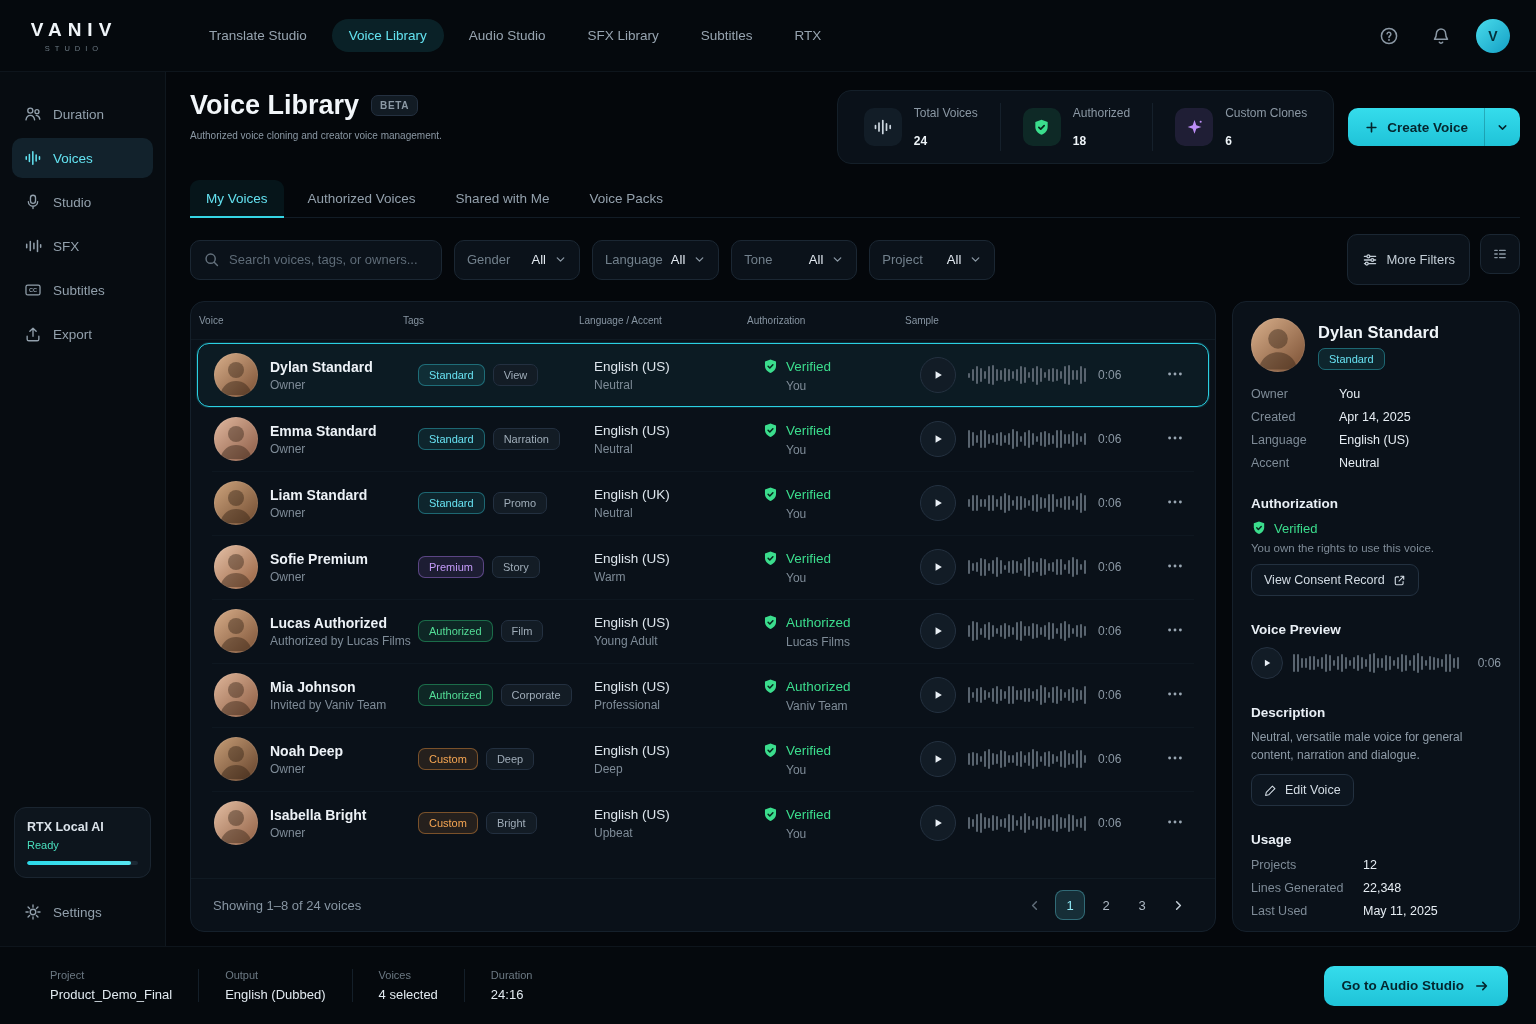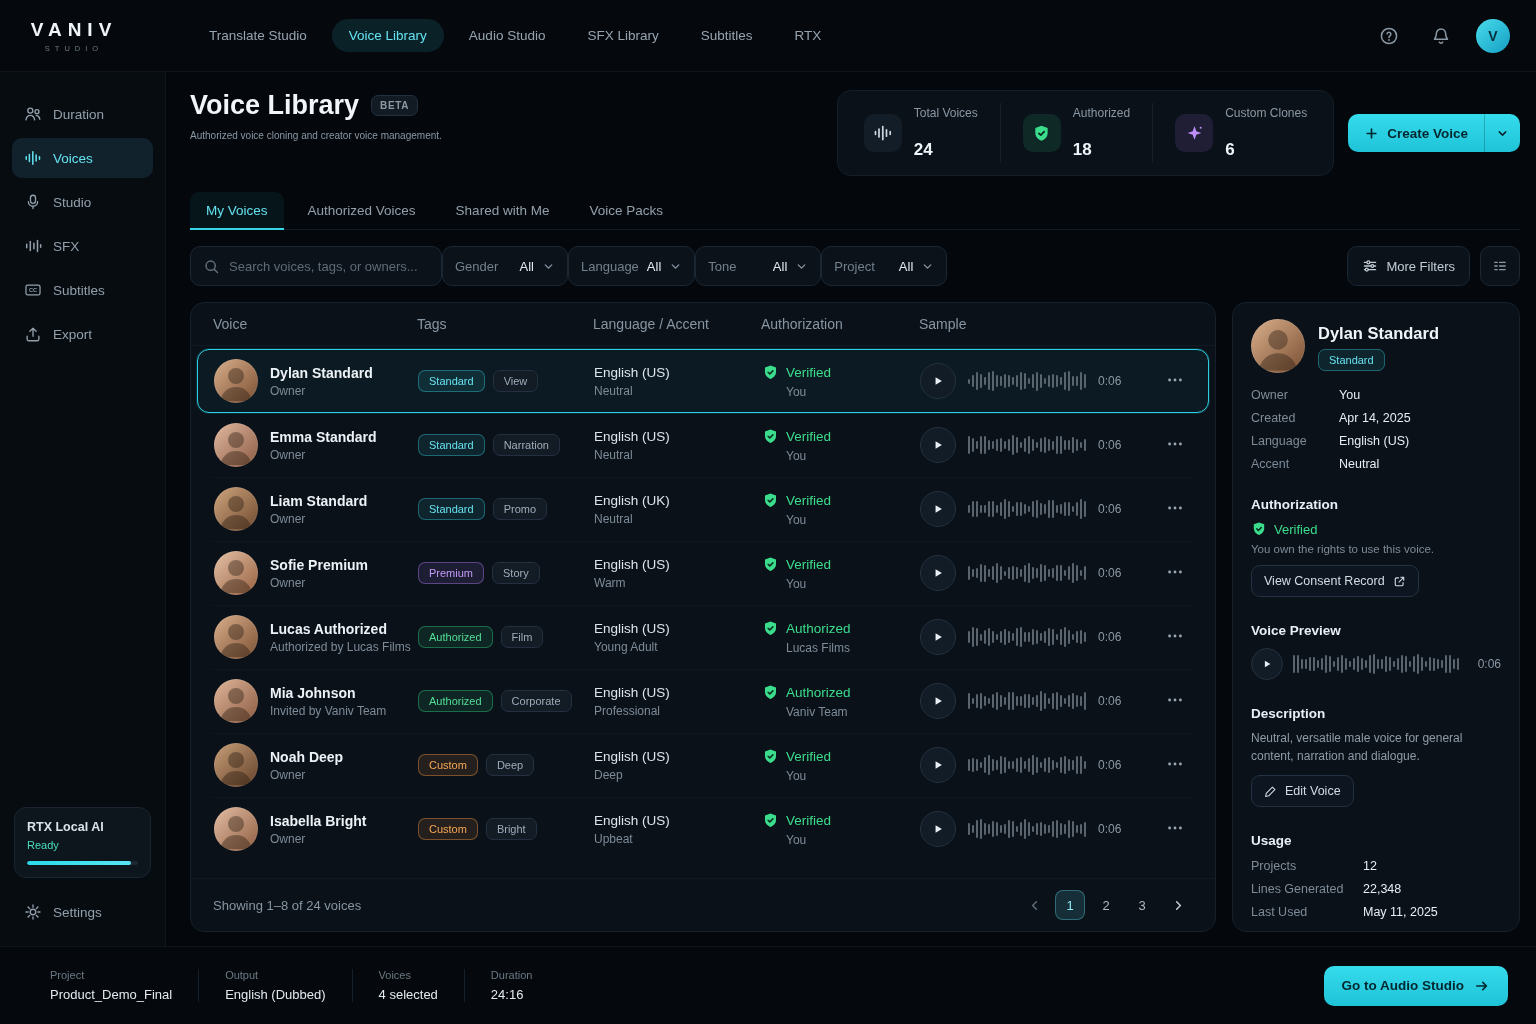--- a/index.html
+++ b/index.html
@@ -39,46 +39,46 @@
   .page-title { font-size:27px; font-weight:700; color:#f2f6fa; display:flex; align-items:center; gap:12px; }
   .beta-badge { font-size:10px; font-weight:600; letter-spacing:.6px; color:#8b98a4; background:#121b24; border:1px solid #243040; padding:4px 8px; border-radius:7px; }
   .page-subtitle { font-size:10px; color:#8b98a4; margin-top:9px; }
   .stats { display:flex; align-items:center; background:#0a1119; border:1px solid #141f29; border-radius:14px; padding:12px 4px; }
   .stat { display:flex; align-items:center; gap:12px; padding:3px 22px; }
   .stat + .stat { border-left:1px solid #15202b; }
   .stat-icon { width:38px; height:38px; border-radius:10px; display:flex; align-items:center; justify-content:center; background:#121d27; color:#cdd7e0; flex:none; }
   .stat-icon.green { background:rgba(47,209,128,.13); color:#3bdd8d; }
   .stat-icon.purple { background:rgba(176,126,245,.13); color:#bd8ef7; }
   .stat-label { font-size:12px; color:#8b98a4; }
-  .stat-value { font-size:17px; font-weight:700; color:#eef4f8; margin-top:20px; }
+  .stat-value { font-size:12px; font-weight:700; color:#eef4f8; margin-top:14px; }
   .create-btn { display:flex; align-items:stretch; height:38px; background:linear-gradient(180deg,#35dcec,#1fc3d8); border:none; border-radius:10px; color:#04262e; font-weight:700; font-size:13.5px; cursor:pointer; overflow:hidden; }
   .create-main { display:flex; align-items:center; gap:8px; padding:0 16px; }
   .create-caret { display:flex; align-items:center; padding:0 11px; border-left:1px solid rgba(4,38,46,.25); }
 
   .tabs { display:flex; gap:8px; margin-top:16px; border-bottom:1px solid #121c26; }
   .tab { font-size:13.5px; color:#93a0ac; padding:11px 16px; cursor:pointer; position:relative; white-space:nowrap; }
   .tab.active { color:#63e0ef; background:rgba(46,212,228,.07); border-radius:9px 9px 0 0; }
   .tab.active::after { content:""; position:absolute; left:0; right:0; bottom:-1px; height:2px; background:#35d6e6; }
 
-  .filter-row { display:flex; align-items:center; margin-top:16px; }
+  .filter-row { display:flex; align-items:center; gap:12px; margin-top:16px; }
   .search-box { display:flex; align-items:center; gap:9px; width:252px; height:40px; background:#0b121a; border:1px solid #1b2733; border-radius:10px; padding:0 12px; color:#64717d; }
   .search-box input { flex:1; min-width:0; background:transparent; border:none; outline:none; color:#dfe7ee; font-size:13px; font-family:inherit; }
   .search-box input::placeholder { color:#5e6b77; }
   .dropdown { display:flex; align-items:center; gap:8px; height:40px; min-width:126px; background:#0b121a; border:1px solid #1b2733; border-radius:10px; padding:0 12px; cursor:pointer; }
   .dd-label { font-size:13px; color:#72808c; }
   .dd-value { font-size:13px; color:#e2e9f0; margin-left:auto; }
   .dropdown svg, .search-box svg { flex:none; }
   .filter-right { margin-left:auto; display:flex; gap:10px; }
-  .ghost-btn { display:flex; align-items:center; gap:8px; height:40px; padding:0 14px; background:#0b121a; border:1px solid #1b2733; border-radius:10px; color:#c3cdd6; font-size:13px; cursor:pointer; }
+  .ghost-btn { display:flex; align-items:center; gap:8px; height:51px; padding:0 14px; background:#0b121a; border:1px solid #1b2733; border-radius:10px; color:#c3cdd6; font-size:13px; cursor:pointer; }
   .square-btn { width:40px; height:40px; display:flex; align-items:center; justify-content:center; background:#0b121a; border:1px solid #1b2733; border-radius:10px; color:#8b98a4; cursor:pointer; }
 
   
   .content-row { display:flex; gap:16px; margin-top:16px; flex:1; min-height:0; padding-bottom:14px; }
   .table-panel { flex:1; min-width:0; background:#0a1119; border:1px solid #15202b; border-radius:14px; display:flex; flex-direction:column; overflow:hidden; }
-  .thead { display:grid; grid-template-columns:204px 176px 168px 158px 1fr; padding:13px 22px; font-size:14px; color:#8795a2; border-bottom:1px solid #101a23; }
+  .thead { display:grid; grid-template-columns:204px 176px 168px 158px 1fr; padding:13px 8px; font-size:10px; color:#8795a2; border-bottom:1px solid #101a23; }
   .rows { flex:1; min-height:0; display:flex; flex-direction:column; padding:3px 6px; }
   .vrow { display:grid; grid-template-columns:204px 176px 168px 158px 1fr; align-items:center; padding:9px 16px; border:1px solid transparent; border-radius:12px; position:relative; cursor:pointer; }
   .vrow:not(:first-child)::before { content:""; position:absolute; top:-1px; left:14px; right:14px; height:1px; background:#0e1720; }
   .vrow.selected { border-color:#2bd0e2; background:#0c1b23; box-shadow:0 0 0 1px rgba(43,208,226,.15); }
   .vrow.selected::before, .vrow.selected + .vrow::before { display:none; }
   .cell-voice { display:flex; align-items:center; gap:12px; min-width:0; }
   .avatar { width:44px; height:44px; border-radius:50%; overflow:hidden; position:relative; flex:none; box-shadow:inset 0 0 0 1px rgba(255,255,255,.07); }
   .avatar svg { position:absolute; inset:0; width:100%; height:100%; }
   .vname { font-size:14px; font-weight:600; color:#edf2f7; white-space:nowrap; }
   .vsub { font-size:12px; color:#7e8b97; margin-top:3px; white-space:nowrap; }

